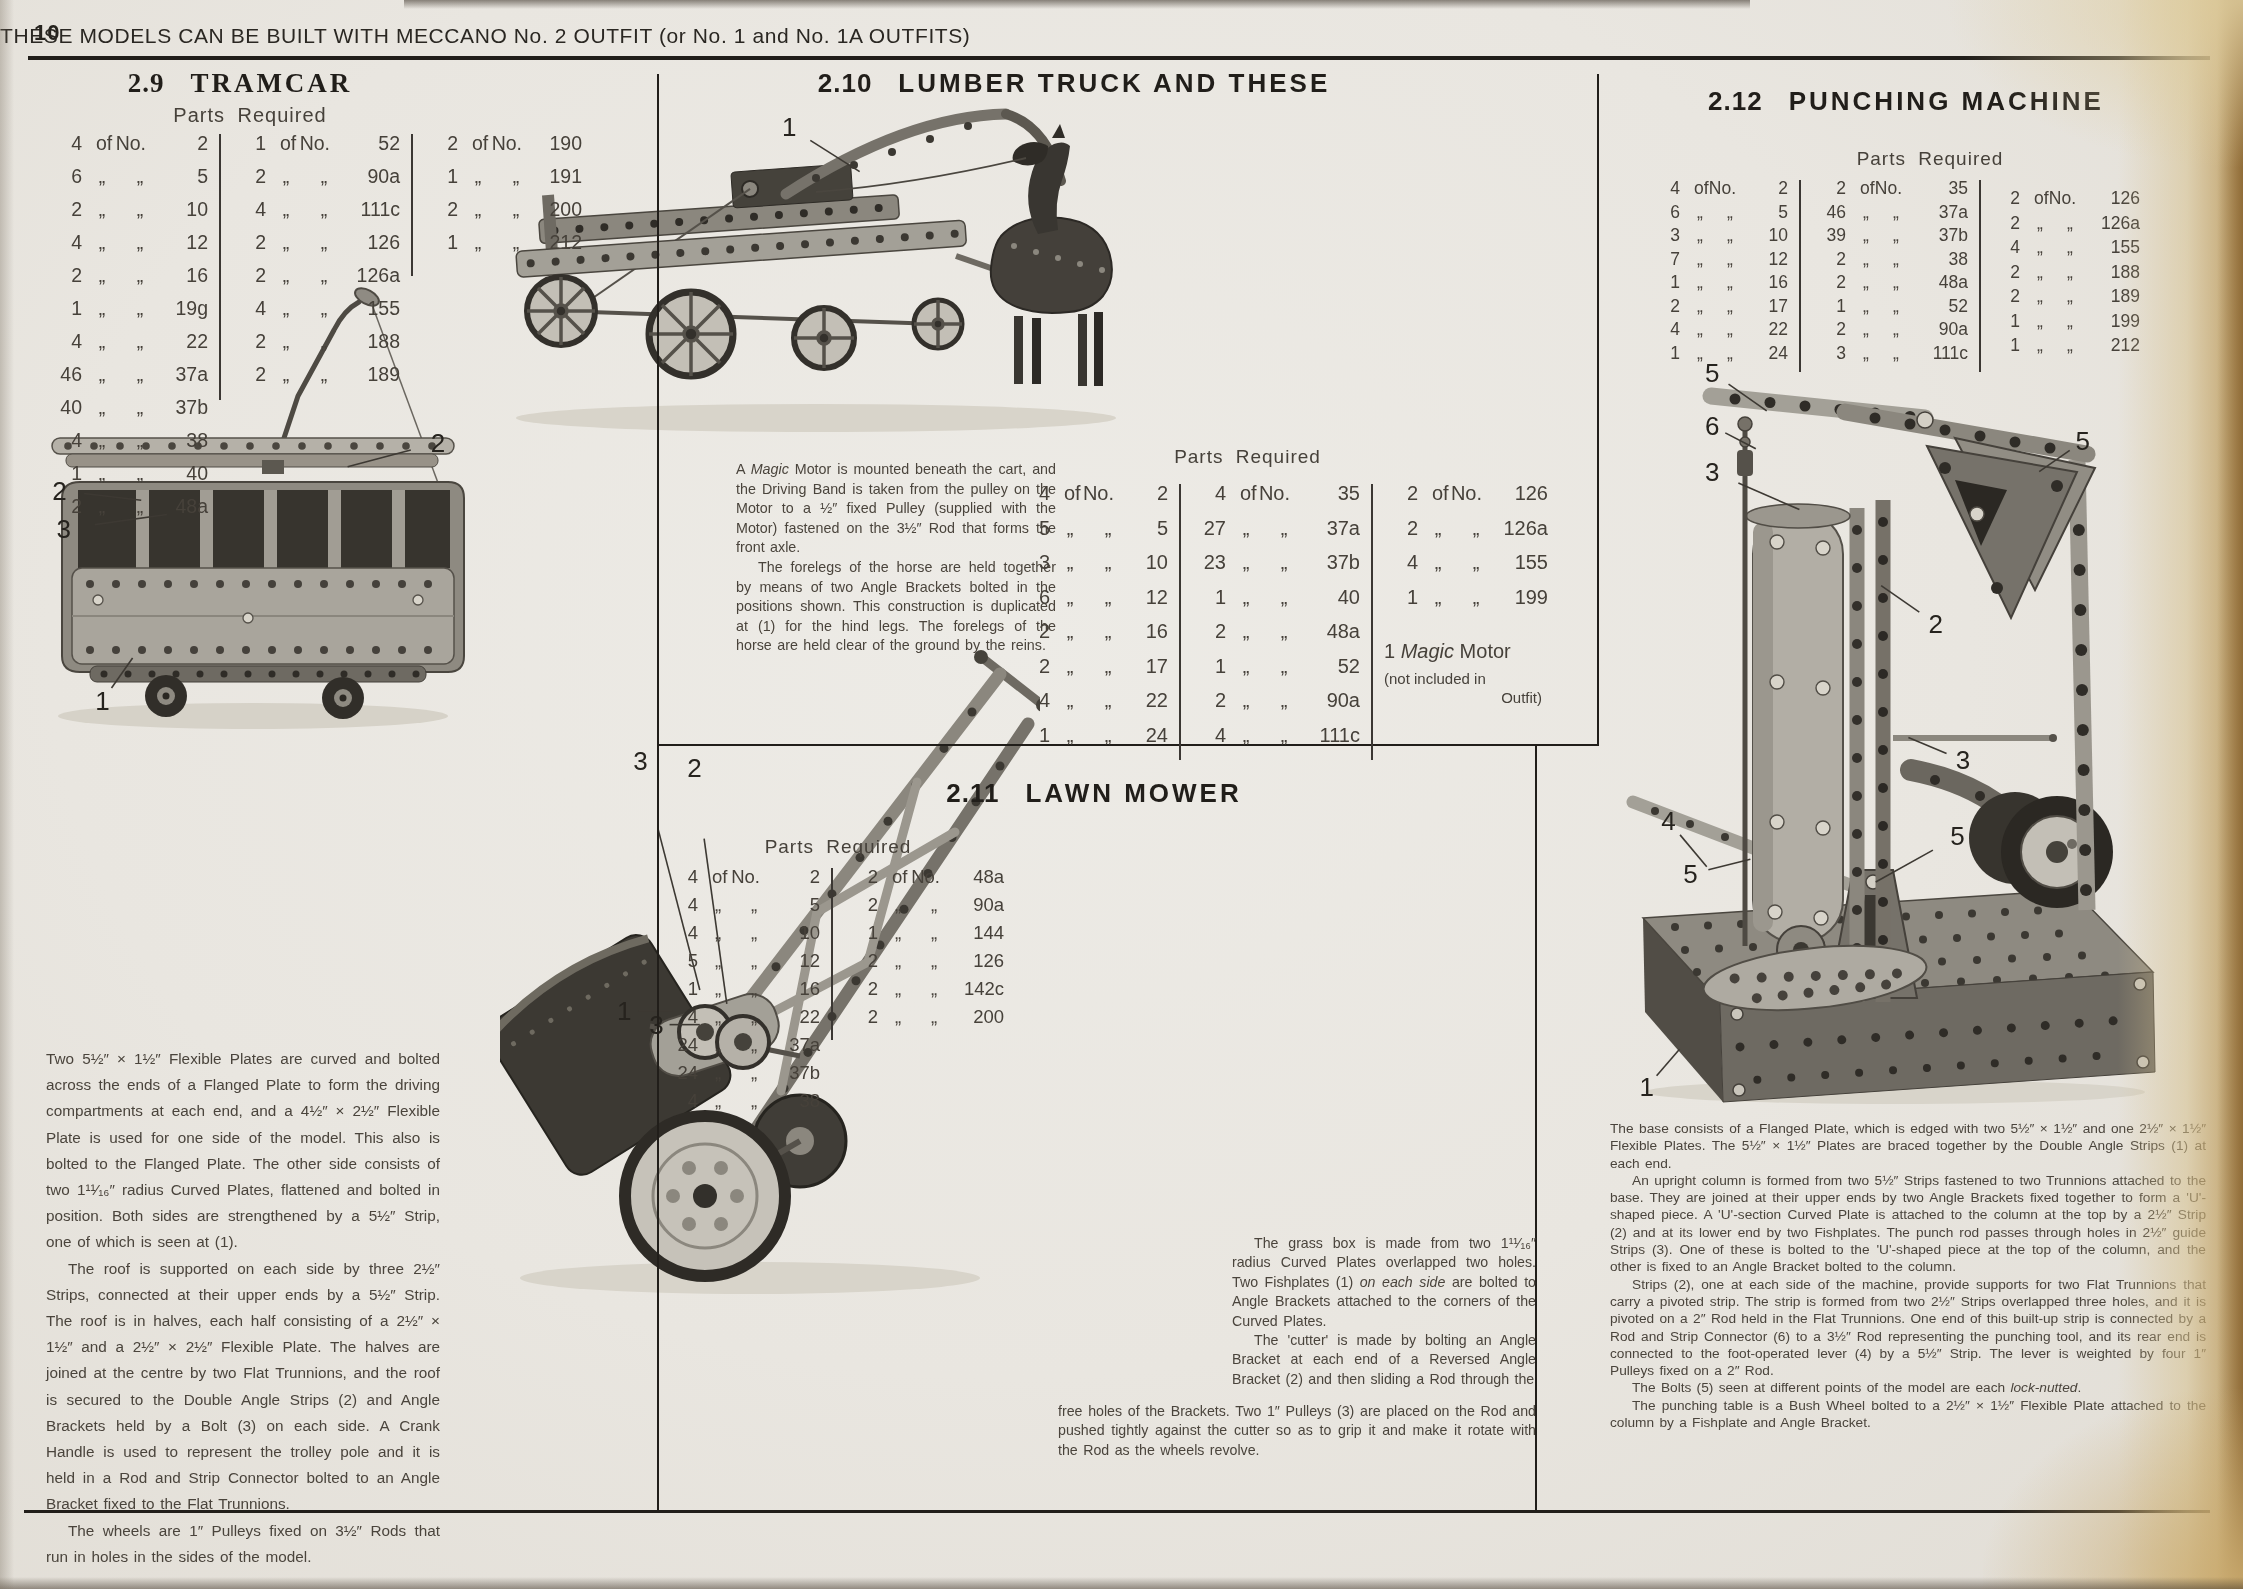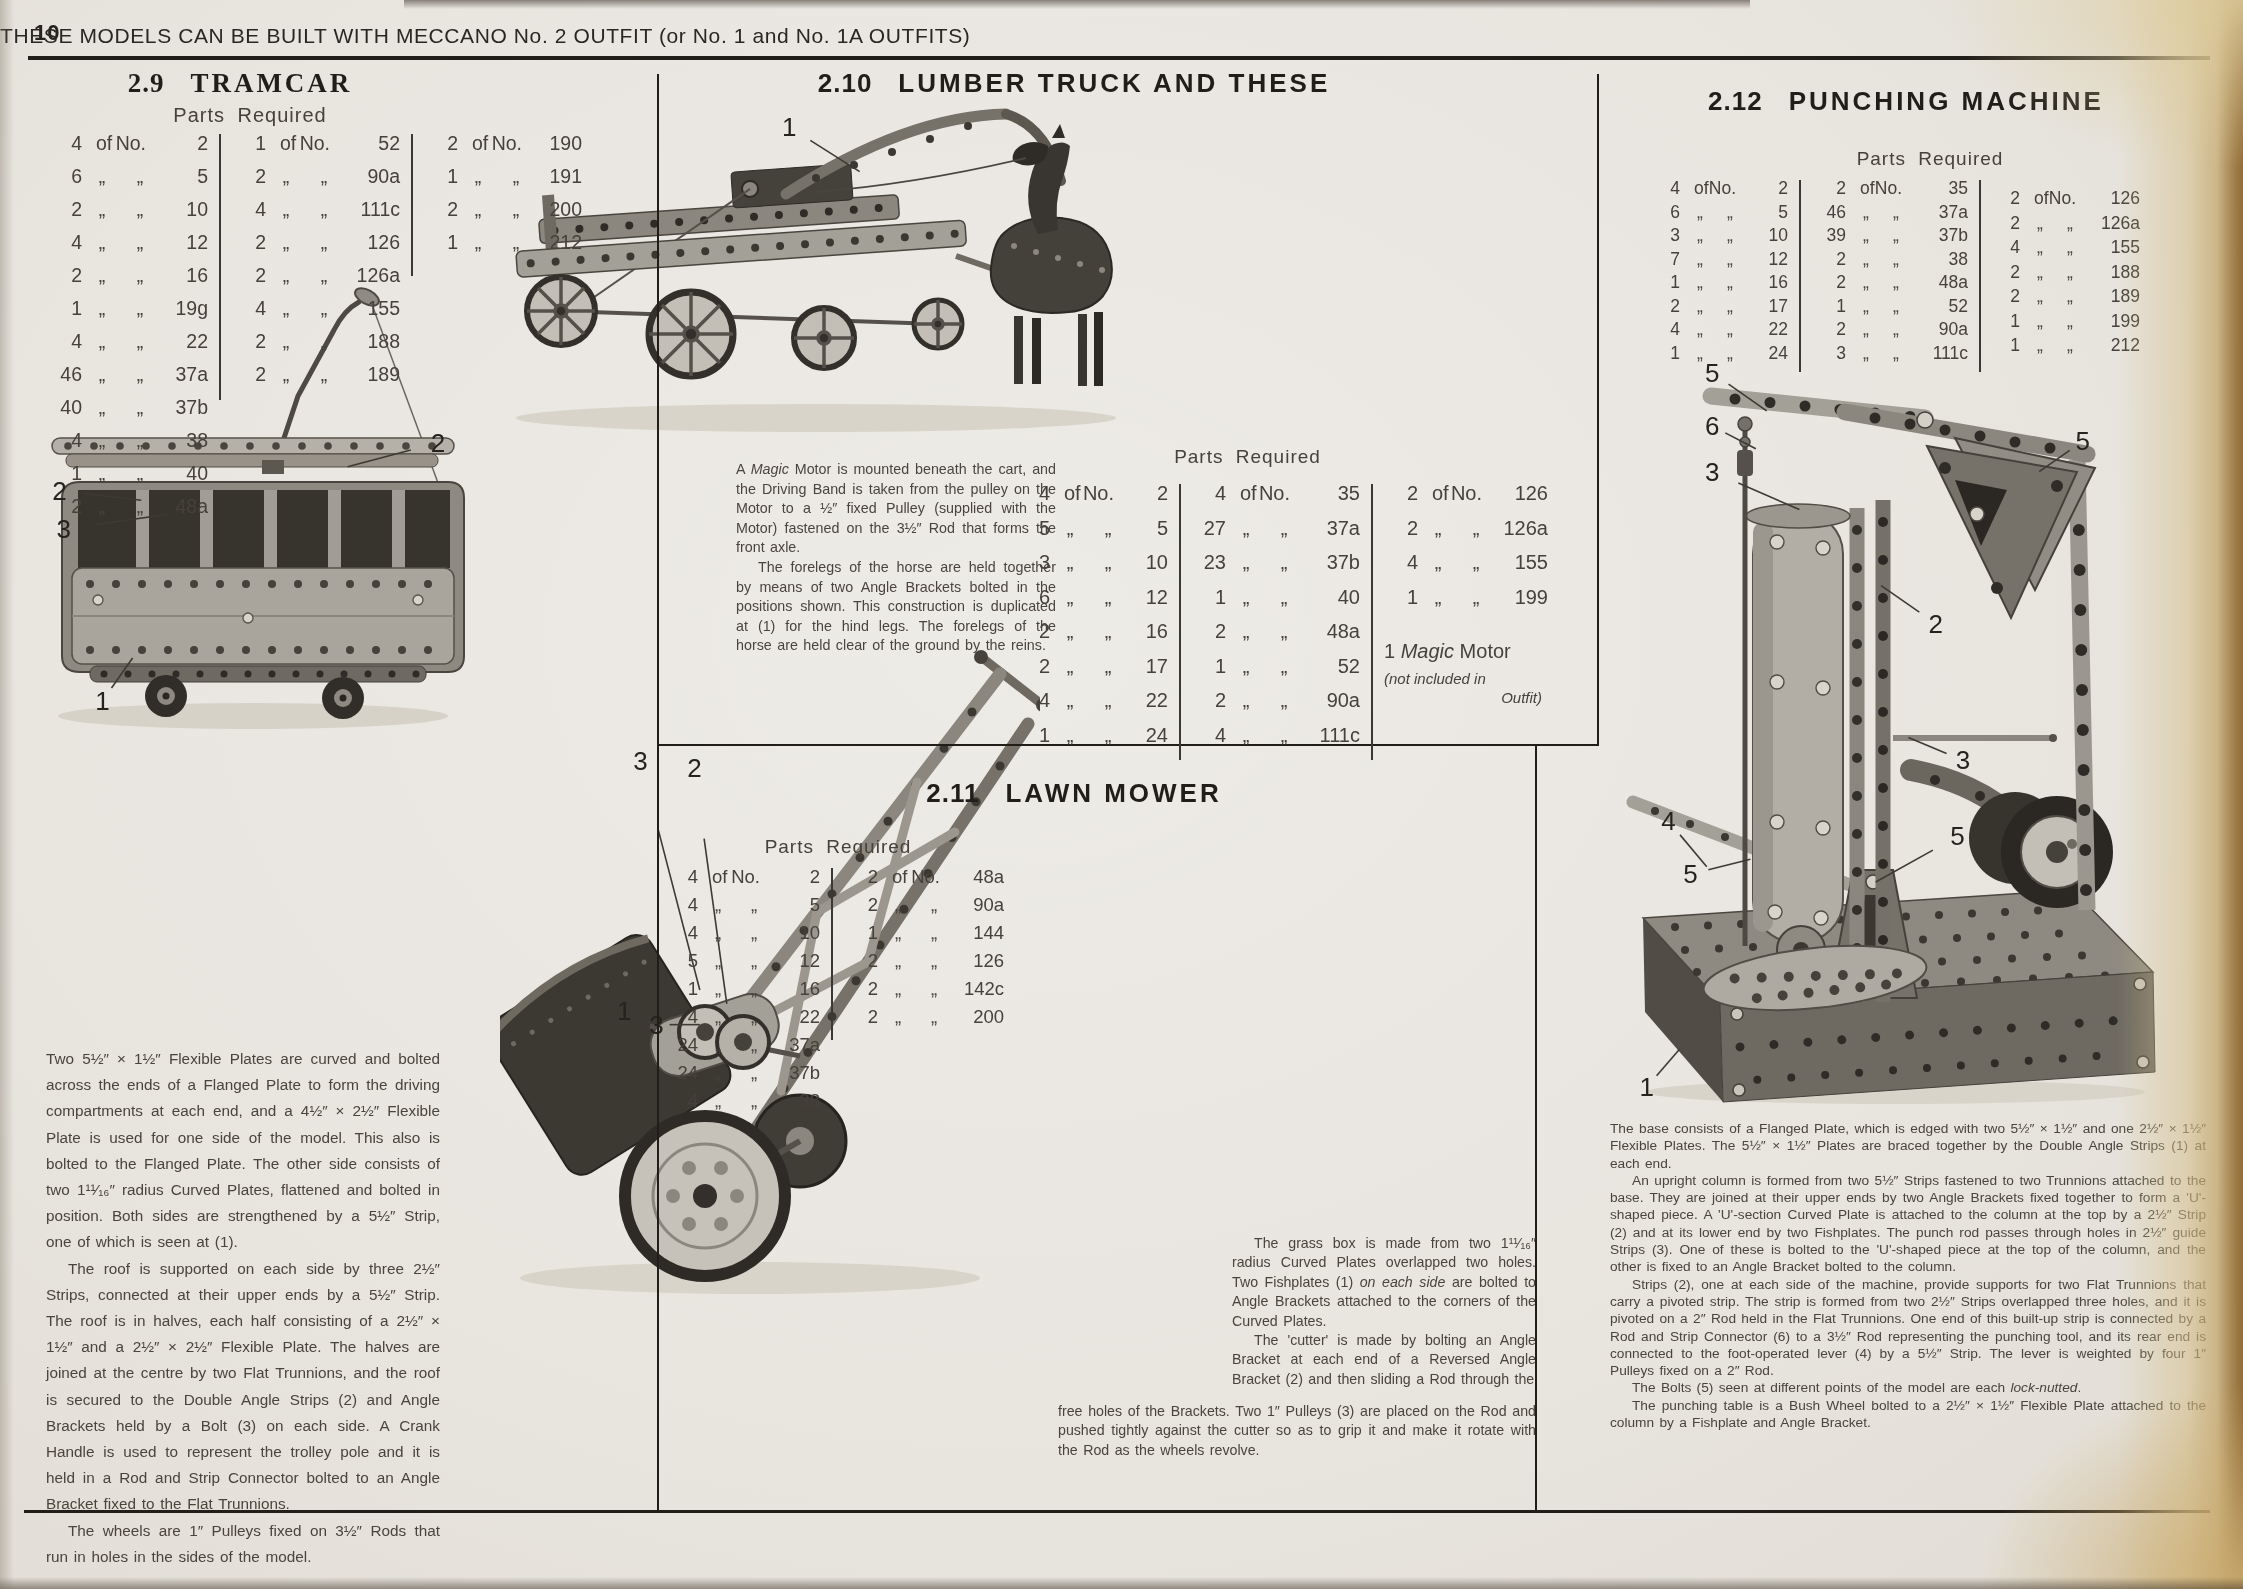--- a/index.html
+++ b/index.html
@@ -33,21 +33,21 @@
 
   .ptable{position:absolute;display:flex;align-items:flex-start;z-index:12;color:#46413a;}
   .pcol{display:block;}
   .prow{display:flex;align-items:baseline;height:var(--rh,33px);font-size:var(--fs,19px);}
   .prow .q{width:var(--qw,34px);text-align:right;}
   .prow .sep{width:var(--sw,72px);display:flex;justify-content:space-between;padding:0 8px 0 14px;box-sizing:border-box;}
   .prow .sep span{min-width:12px;text-align:center;}
   .prow .n{width:var(--nw,54px);text-align:right;}
   .pdiv{width:2px;background:#3b3733;margin:2px 11px 0 11px;flex:none;}
   .motor{margin-top:20px;font-size:20px;}
-  .motor-note{font-size:15px;font-style:italic;margin-top:6px;line-height:19px;}
+  .motor-note{font-size:15px;margin-top:6px;line-height:19px;}
   .motor-note .r{display:block;text-align:right;padding-right:6px;}
 
   .photo{position:absolute;z-index:4;}
   .photo svg.art{position:absolute;left:0;top:0;width:100%;height:100%;}
   .photo svg.leads{position:absolute;left:0;top:0;width:100%;height:100%;overflow:visible;z-index:3;}
   .photo .callout{position:absolute;transform:translate(-50%,-50%);font-size:26px;color:#26231e;z-index:5;font-family:"Liberation Sans","DejaVu Sans",sans-serif;}
   .leads line{stroke:#3d3933;stroke-width:1.6;}
 
   .txt{position:absolute;text-align:justify;color:#4a443c;z-index:12;word-spacing:1.5px;}
   .txt p{margin:0;text-indent:22px;}
@@ -672,21 +672,21 @@
           </div>
         </div>
       <div class="motor">1 <i>Magic</i> Motor</div>
       <div class="motor-note">
         <span>(not included in</span>
         <span class="r">Outfit)</span>
       </div>
     </div>
   </div>
 
-  <div class="sec-title" style="left:658px;top:778px;width:832px;font-size:26px;">
+  <div class="sec-title" style="left:658px;top:778px;width:832px;font-size:26px;padding-left:20px;">
     <span class="sec-id">2.11</span><span>LAWN MOWER</span>
   </div>
   <div class="parts-heading" style="left:668px;top:836px;width:340px;font-size:19px;">Parts Required</div>
   <div class="ptable" style="left:664px;top:866px;--rh:28px;--fs:18.5px;--sw:70px;">
     <div class="pcol" style="--nw:52px;">
         <div class="prow">
           <span class="q">4</span>
           <span class="sep">
             <span>of</span>
             <span>No.</span>

